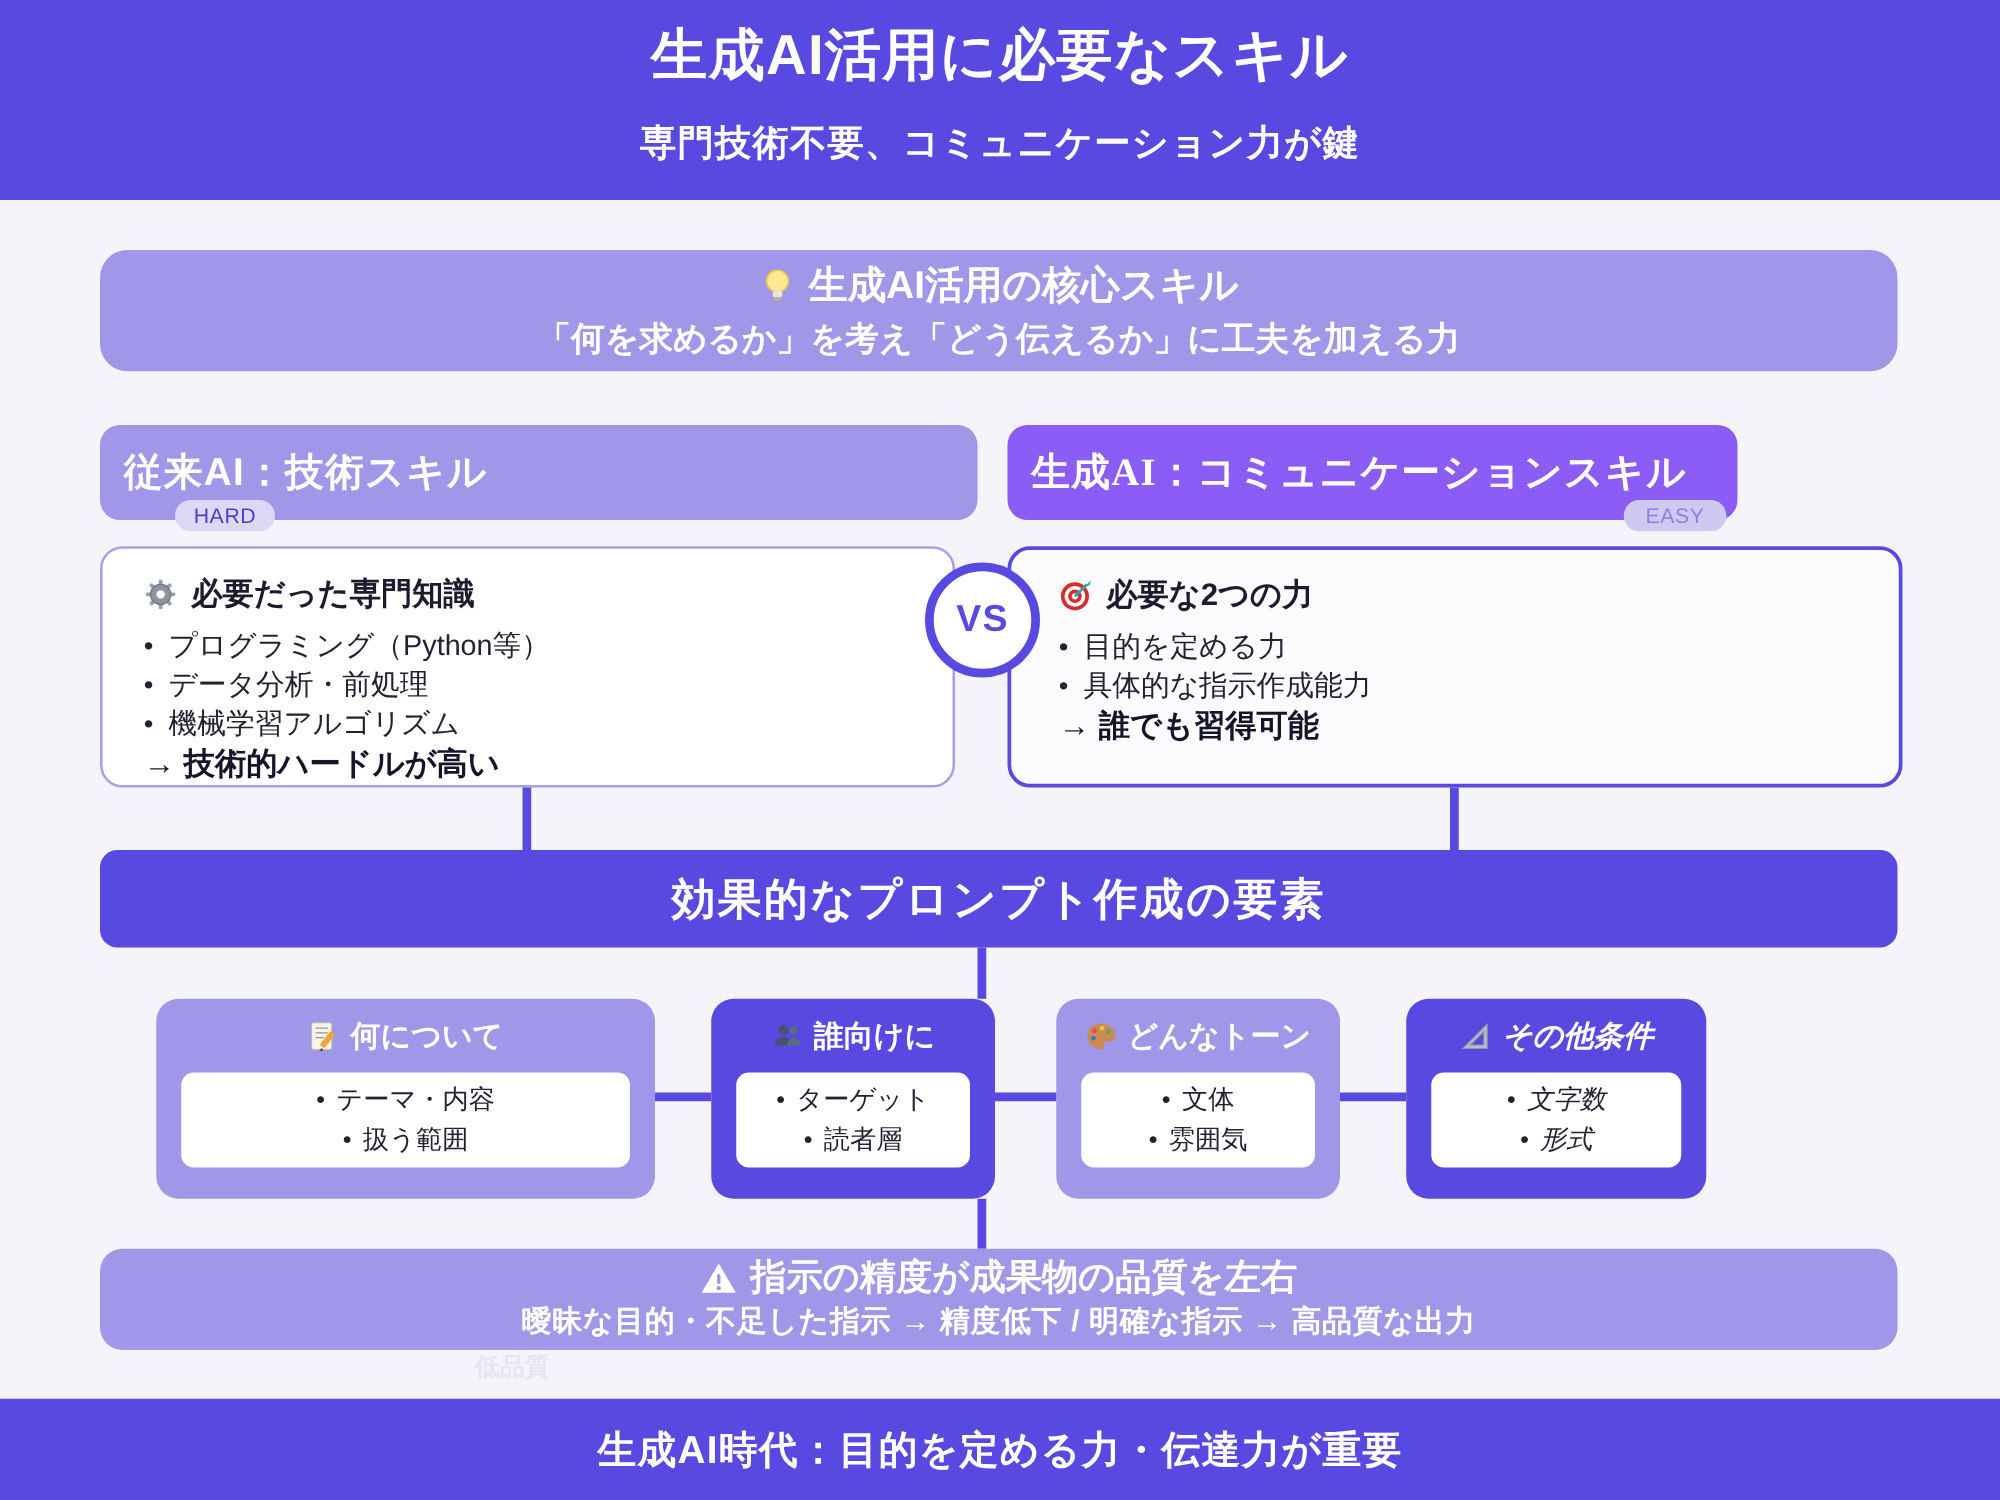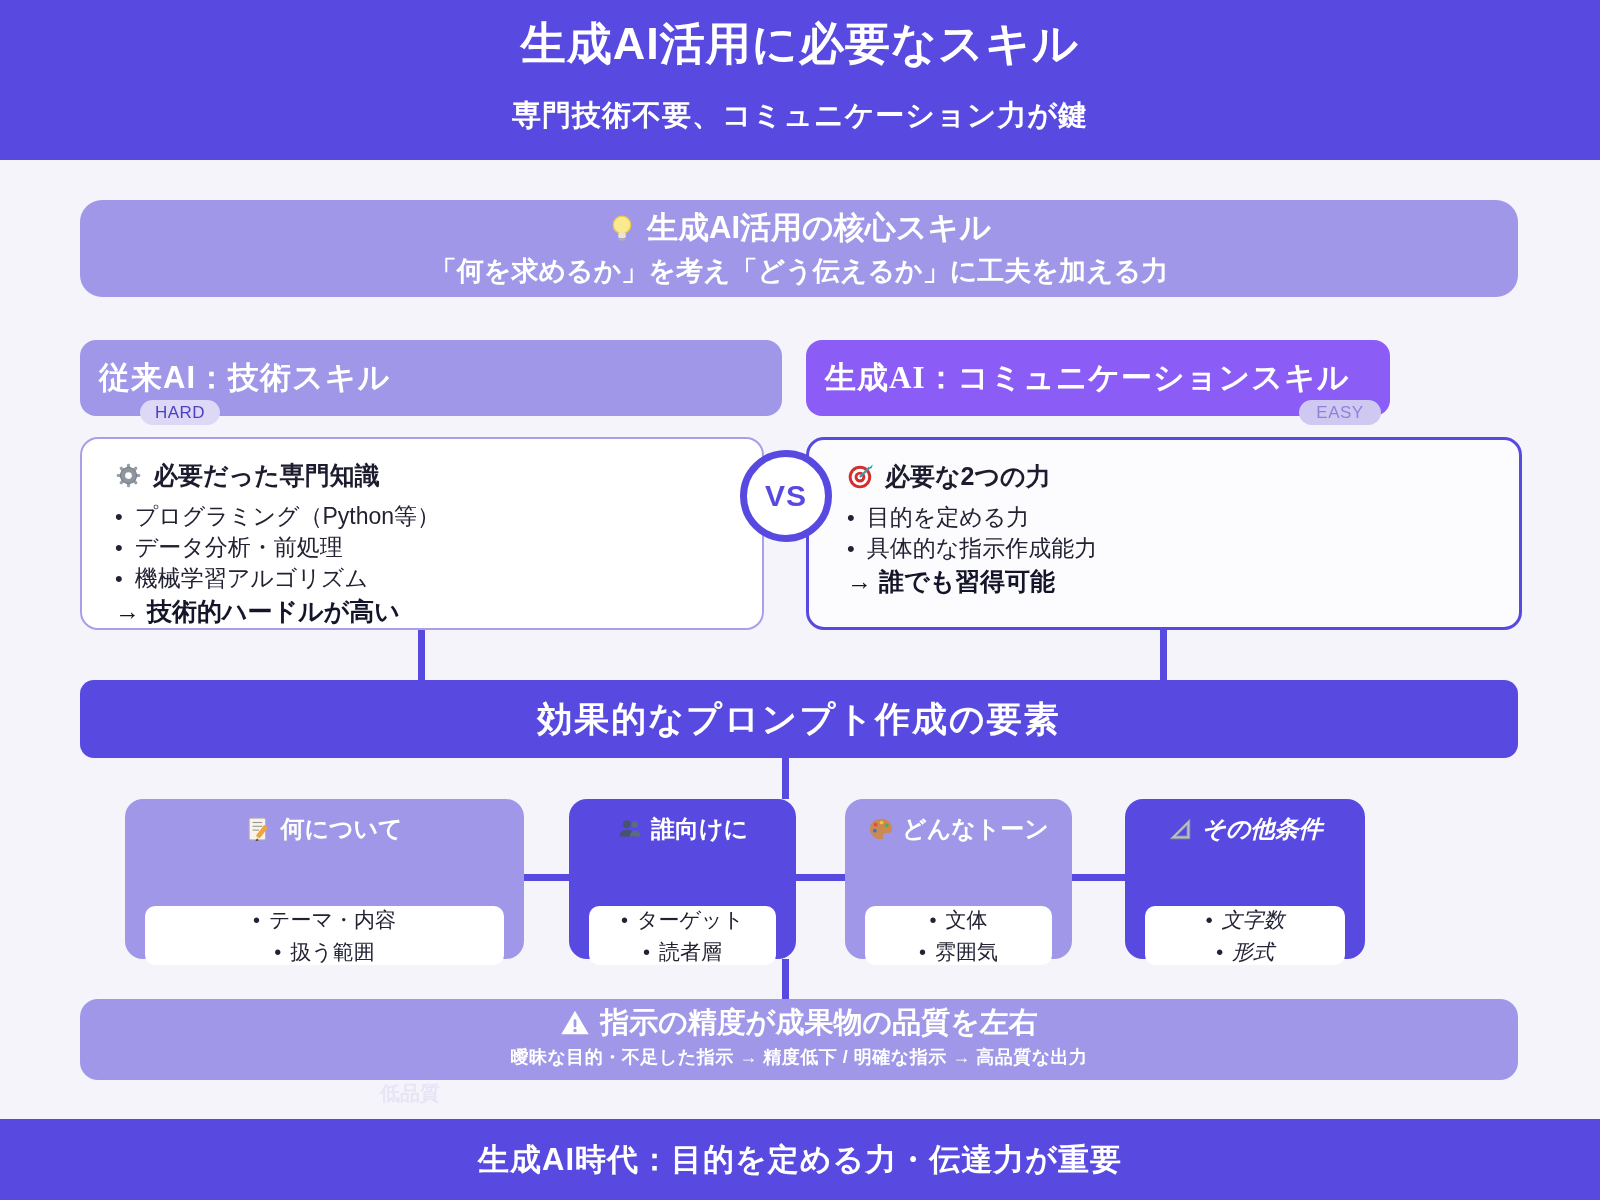--- a/index.html
+++ b/index.html
@@ -84,40 +84,40 @@
 
   
   .card{position:absolute;top:799px;height:160px;border-radius:18px;box-sizing:border-box;}
   .card.light{background:#a097e8;}
   .card.dark{background:#5849e0;}
   .card .card-title{
     height:59px;display:flex;align-items:center;justify-content:center;gap:8px;
     color:#fff;font-size:24px;font-weight:700;
   }
   .card .card-body{
-    position:absolute;left:20px;right:20px;top:59px;height:59px;
+    position:absolute;left:20px;right:20px;top:59px;height:76px;
     background:#ffffff;border-radius:10px;
-    display:flex;flex-direction:column;align-items:center;justify-content:center;margin-top:48px;
+    display:flex;flex-direction:column;align-items:center;justify-content:center;
   }
   .card .card-body ul{list-style:none;margin:0;padding:0;text-align:center;}
   .card .card-body li{font-size:21px;line-height:31px;color:#222233;}
   .card .card-body li::before{content:"•";margin-right:9px;font-size:20px;}
   .card1{left:125px;width:399px;}
   .card2{left:569px;width:227px;}
   .card3{left:845px;width:227px;}
   .card4{left:1125px;width:240px;font-style:italic;}
 
   
   .warning-banner{
     position:absolute;left:80px;top:999px;width:1438px;height:81px;border-radius:18px;
     background:#a097e8;color:#fff;
     display:flex;flex-direction:column;align-items:center;justify-content:center;gap:3px;
   }
   .warning-banner .row{display:flex;align-items:center;gap:10px;font-size:29px;font-weight:700;line-height:33px;}
-  .warning-banner .detail{font-size:18px;font-weight:700;line-height:31px;letter-spacing:.5px;}
+  .warning-banner .detail{font-size:24px;font-weight:700;line-height:31px;letter-spacing:.5px;}
 
   .faint-label{
     position:absolute;left:380px;top:1080px;
     font-size:20px;font-weight:700;color:#e7e4f6;
   }
 
   
   .footerband{
     position:absolute;left:0;top:1119px;width:1600px;height:81px;background:#5849e0;
     display:flex;align-items:center;justify-content:center;

